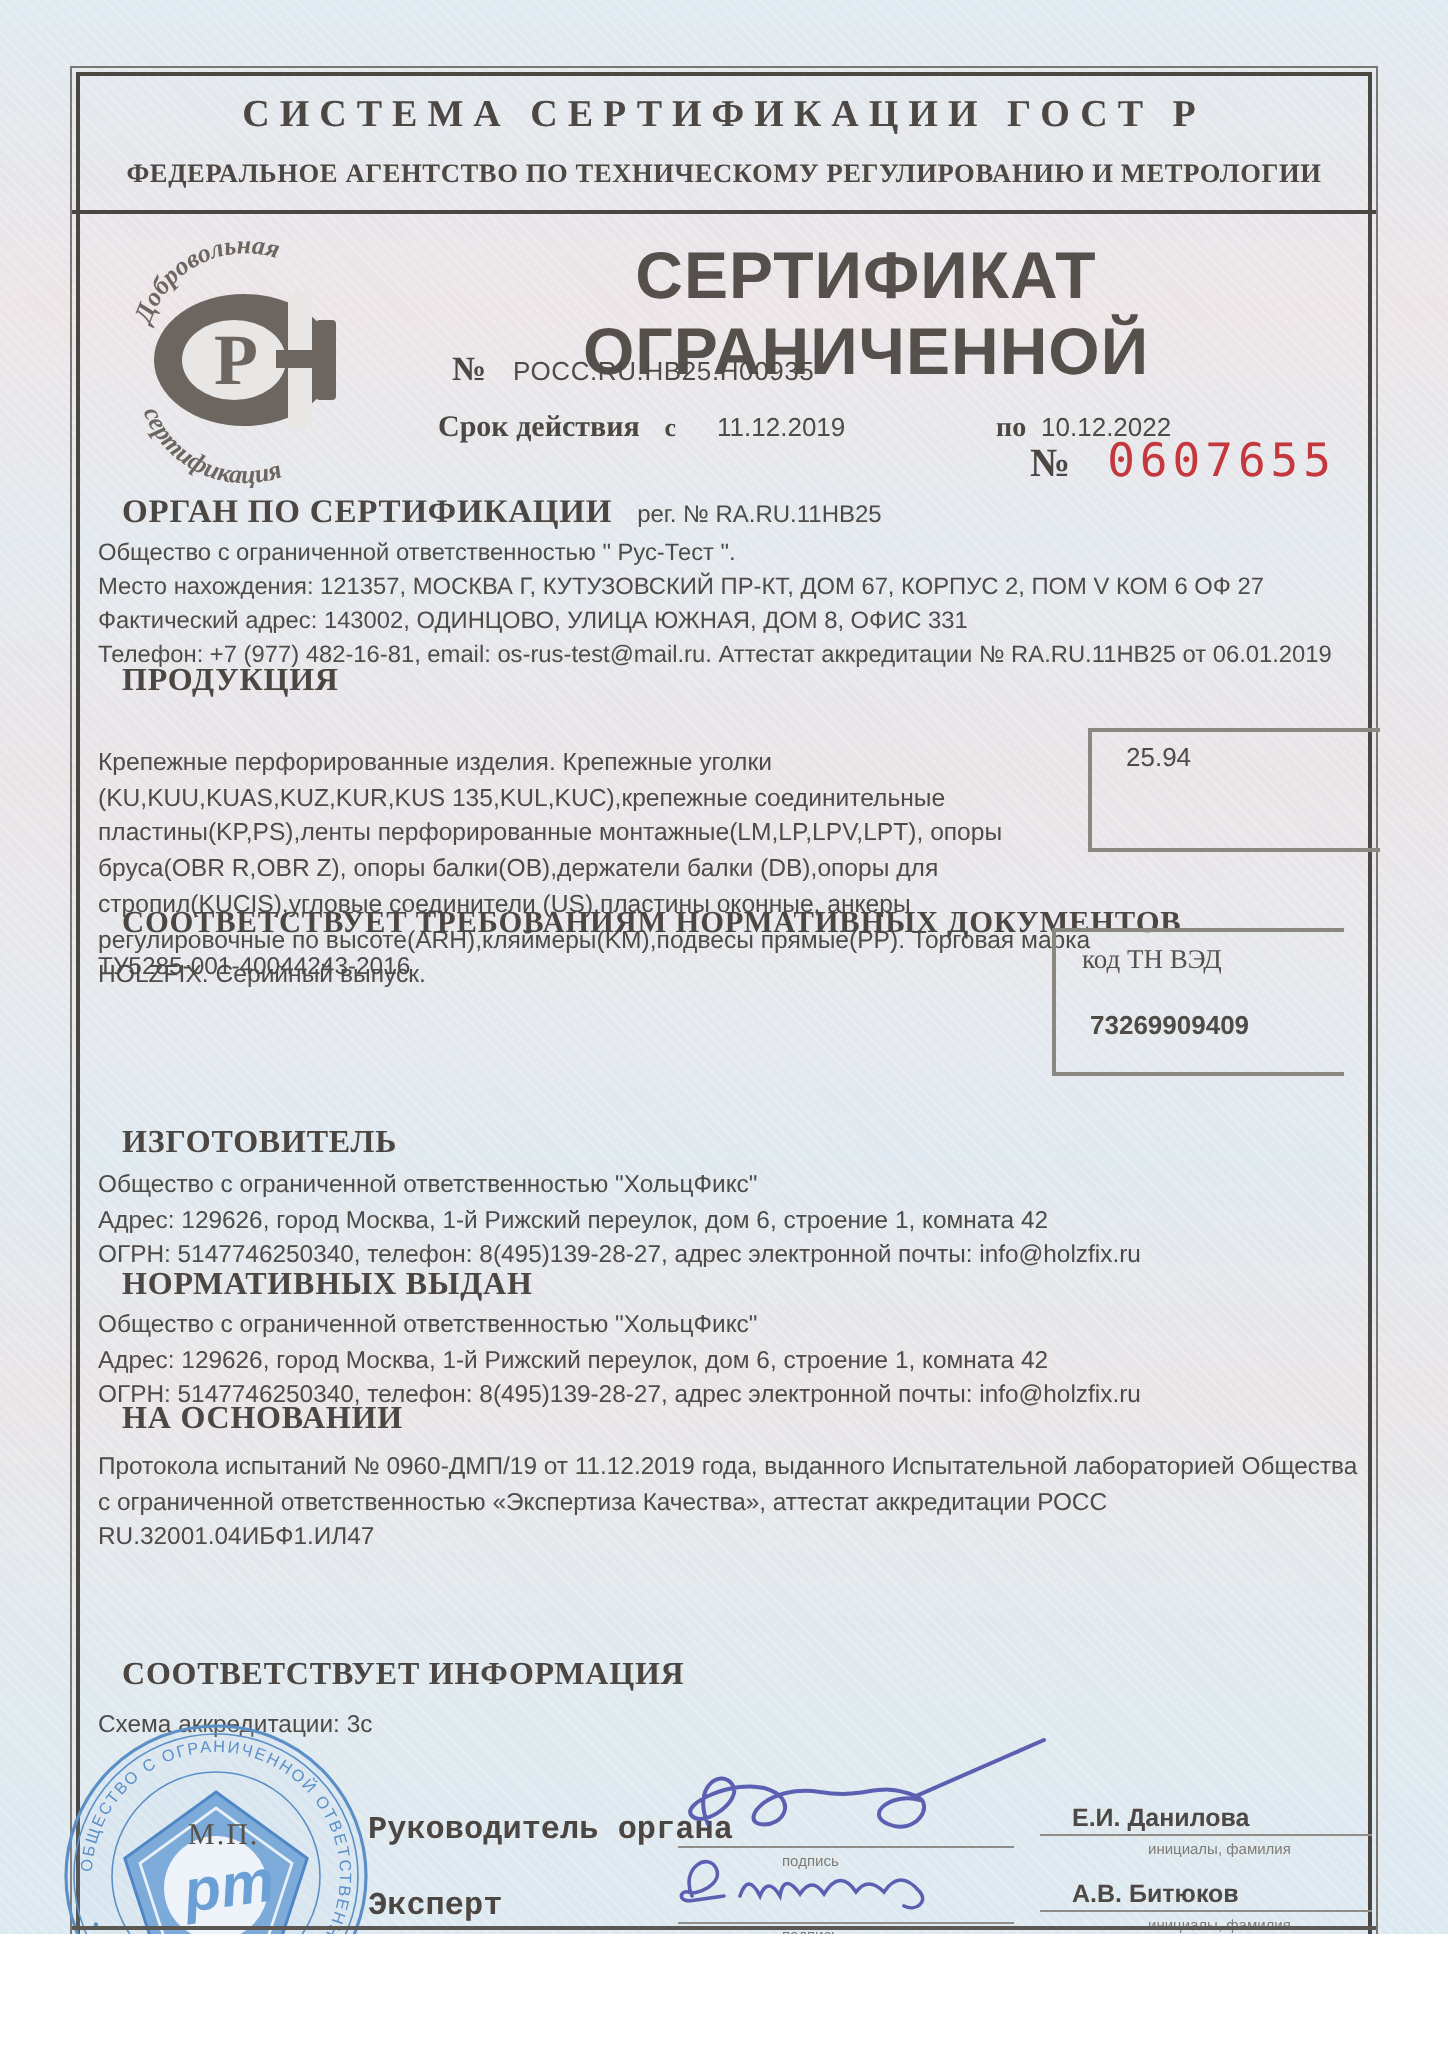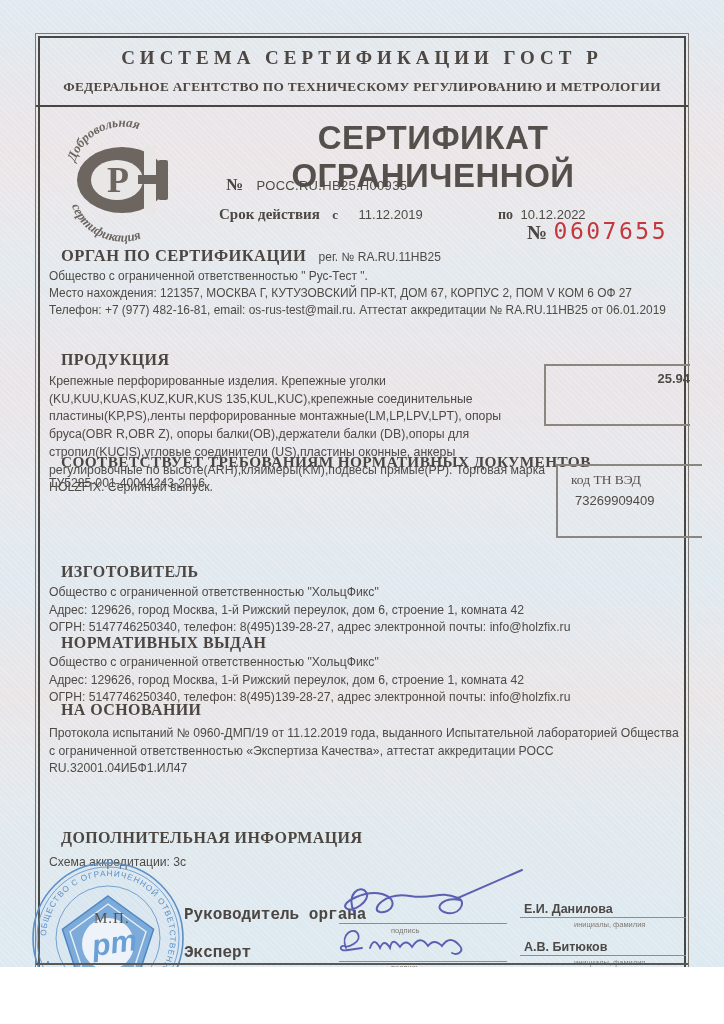--- a/index.html
+++ b/index.html
@@ -13,21 +13,21 @@
   .abs{position:absolute;}
   .serifB{font-family:"Liberation Serif",serif;font-weight:bold;color:#4d4743;}
   .stitle{font-family:"Liberation Serif",serif;font-weight:bold;font-size:16px;color:#4c4642;letter-spacing:.4px;}
   .btext{font-family:"Liberation Sans",sans-serif;font-size:12.2px;color:#4e4a46;line-height:1.44;}
   .hline{height:2px;background:#4a4743;}
   .codebox{border-top:2px solid #8a8781;border-left:2px solid #8a8781;border-bottom:2px solid #8a8781;}
   .codebox .clabel{font-family:"Liberation Serif",serif;font-size:13.5px;color:#54504b;padding:6px 0 0 13px;}
   .codebox .cval{font-size:13px;color:#4e4a46;padding:5px 0 0 17px;font-weight:bold;}
   .sigline{border-bottom:1px solid #908d88;}
   .caption{font-size:7.5px;color:#7e7a75;}
-  .namet{font-size:12.5px;font-weight:bold;color:#4c4845;}
+  .namet{font-size:12.5px;font-weight:bold;color:#4c4845;margin-left:12px;}
   .rolet{font-family:Liberation Mono, monospace;font-weight:bold;font-size:16px;color:#4c4642;}
 </style>
 </head>
 <body>
 
 <div class="paper">
   <div class="frame">
     <div class="frame-inner"></div>
 
     <div class="abs serifB" style="top:13px;left:0;width:100%;text-align:center;font-size:19px;letter-spacing:5px;">СИСТЕМА СЕРТИФИКАЦИИ ГОСТ Р</div>
@@ -67,64 +67,65 @@
       <span class="serifB" style="font-size:13px;margin-left:8px;">с</span>
       <span style="font-size:13px;color:#4e4a46;margin-left:16px;">11.12.2019</span>
     </div>
     <div class="abs" style="left:462px;top:171px;">
       <span class="serifB" style="font-size:14px;">по</span>
       <span style="font-size:13px;color:#4e4a46;margin-left:3px;">10.12.2022</span>
     </div>
 
     <div class="abs" style="right:20px;top:184px;white-space:nowrap;">
       <span class="serifB" style="font-size:20px;">№</span>
-      <span style="font-family:'DejaVu Sans Mono',monospace;font-size:23px;color:#c4373c;letter-spacing:2.5px;margin-left:2px;">0607655</span>
+      <span style="font-family:'DejaVu Sans Mono',monospace;font-size:23px;color:#c4373c;letter-spacing:2.5px;margin-left:14px;">0607655</span>
     </div>
 
     <div class="abs" style="left:25px;top:212px;">
       <span class="stitle" style="font-size:16.5px;">ОРГАН ПО СЕРТИФИКАЦИИ</span>
       <span class="btext" style="font-size:12px;margin-left:8px;">рег. № RA.RU.11НВ25</span>
     </div>
     <div class="abs btext" style="left:13px;top:234px;width:635px;font-size:11.9px;">
       <div>Общество с ограниченной ответственностью " Рус-Тест ".</div>
       <div>Место нахождения: 121357, МОСКВА Г, КУТУЗОВСКИЙ ПР-КТ, ДОМ 67, КОРПУС 2, ПОМ V КОМ 6 ОФ 27</div>
+      <div>Фактический адрес: 143002, ОДИНЦОВО, УЛИЦА ЮЖНАЯ, ДОМ 8, ОФИС 331</div>
       <div>Телефон: +7 (977) 482-16-81, email: os-rus-test@mail.ru. Аттестат аккредитации № RA.RU.11НВ25 от 06.01.2019</div>
     </div>
 
-    <div class="abs stitle" style="left:25px;top:317px;">ПРОДУКЦИЯ</div>
+    <div class="abs stitle" style="left:25px;top:298px;">ПРОДУКЦИЯ</div>
     <div class="abs btext" style="left:13px;top:339px;width:503px;font-size:12.3px;">Крепежные перфорированные изделия. Крепежные уголки (KU,KUU,KUAS,KUZ,KUR,KUS 135,KUL,KUC),крепежные соединительные пластины(KP,PS),ленты перфорированные монтажные(LM,LP,LPV,LPT), опоры бруса(OBR R,OBR Z), опоры балки(OB),держатели балки (DB),опоры для стропил(KUCIS),угловые соединители (US),пластины оконные, анкеры регулировочные по высоте(ARH),кляймеры(KM),подвесы прямые(PP). Торговая марка HOLZFIX. Серийный выпуск.</div>
     <div class="abs codebox" style="left:508px;top:330px;width:144px;height:58px;">
-      <div class="cval" style="font-weight:bold;text-align:right;">25.94</div>
+      <div class="cval" style="font-weight:normal;">25.94</div>
     </div>
 
     <div class="abs stitle" style="left:25px;top:419px;font-size:15.3px;">СООТВЕТСТВУЕТ ТРЕБОВАНИЯМ НОРМАТИВНЫХ ДОКУМЕНТОВ</div>
     <div class="abs btext" style="left:13px;top:441px;">ТУ5285-001-40044243-2016</div>
-    <div class="abs codebox" style="left:520px;top:430px;width:144px;height:70px;">
+    <div class="abs codebox" style="left:490px;top:430px;width:144px;height:70px;">
       <div class="clabel">код ТН ВЭД</div>
-      <div class="cval" style="font-weight:normal;">73269909409</div>
+      <div class="cval" style="font-weight:bold;margin-top:12px;">73269909409</div>
     </div>
 
     <div class="abs stitle" style="left:25px;top:529px;">ИЗГОТОВИТЕЛЬ</div>
     <div class="abs btext" style="left:13px;top:550px;width:635px;">
       <div>Общество с ограниченной ответственностью "ХольцФикс"</div>
       <div>Адрес: 129626, город Москва, 1-й Рижский переулок, дом 6, строение 1, комната 42</div>
       <div>ОГРН: 5147746250340, телефон: 8(495)139-28-27, адрес электронной почты: info@holzfix.ru</div>
     </div>
 
     <div class="abs stitle" style="left:25px;top:600px;">НОРМАТИВНЫХ ВЫДАН</div>
     <div class="abs btext" style="left:13px;top:620px;width:635px;">
       <div>Общество с ограниченной ответственностью "ХольцФикс"</div>
       <div>Адрес: 129626, город Москва, 1-й Рижский переулок, дом 6, строение 1, комната 42</div>
       <div>ОГРН: 5147746250340, телефон: 8(495)139-28-27, адрес электронной почты: info@holzfix.ru</div>
     </div>
 
     <div class="abs stitle" style="left:25px;top:667px;">НА ОСНОВАНИИ</div>
     <div class="abs btext" style="left:13px;top:691px;width:638px;">Протокола испытаний № 0960-ДМП/19 от 11.12.2019 года, выданного Испытательной лабораторией Общества с ограниченной ответственностью «Экспертиза Качества»,  аттестат аккредитации РОСС RU.32001.04ИБФ1.ИЛ47</div>
 
-    <div class="abs stitle" style="left:25px;top:795px;">ДОПОЛНИТЕЛЬНАЯ ИНФОРМАЦИЯ</div>
+    <div class="abs stitle" style="left:25px;top:795px;">СООТВЕТСТВУЕТ ИНФОРМАЦИЯ</div>
     <div class="abs btext" style="left:13px;top:820px;">Схема аккредитации: 3с</div>
 
     <svg class="abs" style="left:-10px;top:822px;" width="164" height="164" viewBox="0 0 164 164">
       <defs>
           <path id="ringT" d="M82,82 m-62,0 a62,62 0 1,1 124,0 a62,62 0 1,1 -124,0"></path>
         </defs>
       <circle cx="82" cy="82" r="75" fill="rgba(190,215,240,0.12)" stroke="#5a8fc8" stroke-width="1.6"></circle>
       <circle cx="82" cy="82" r="71" fill="none" stroke="#5a8fc8" stroke-width="0.8"></circle>
       <circle cx="82" cy="82" r="52" fill="none" stroke="#5a8fc8" stroke-width="0.8"></circle>
       <text font-size="8.2" fill="#5a8fc8" letter-spacing="1">

